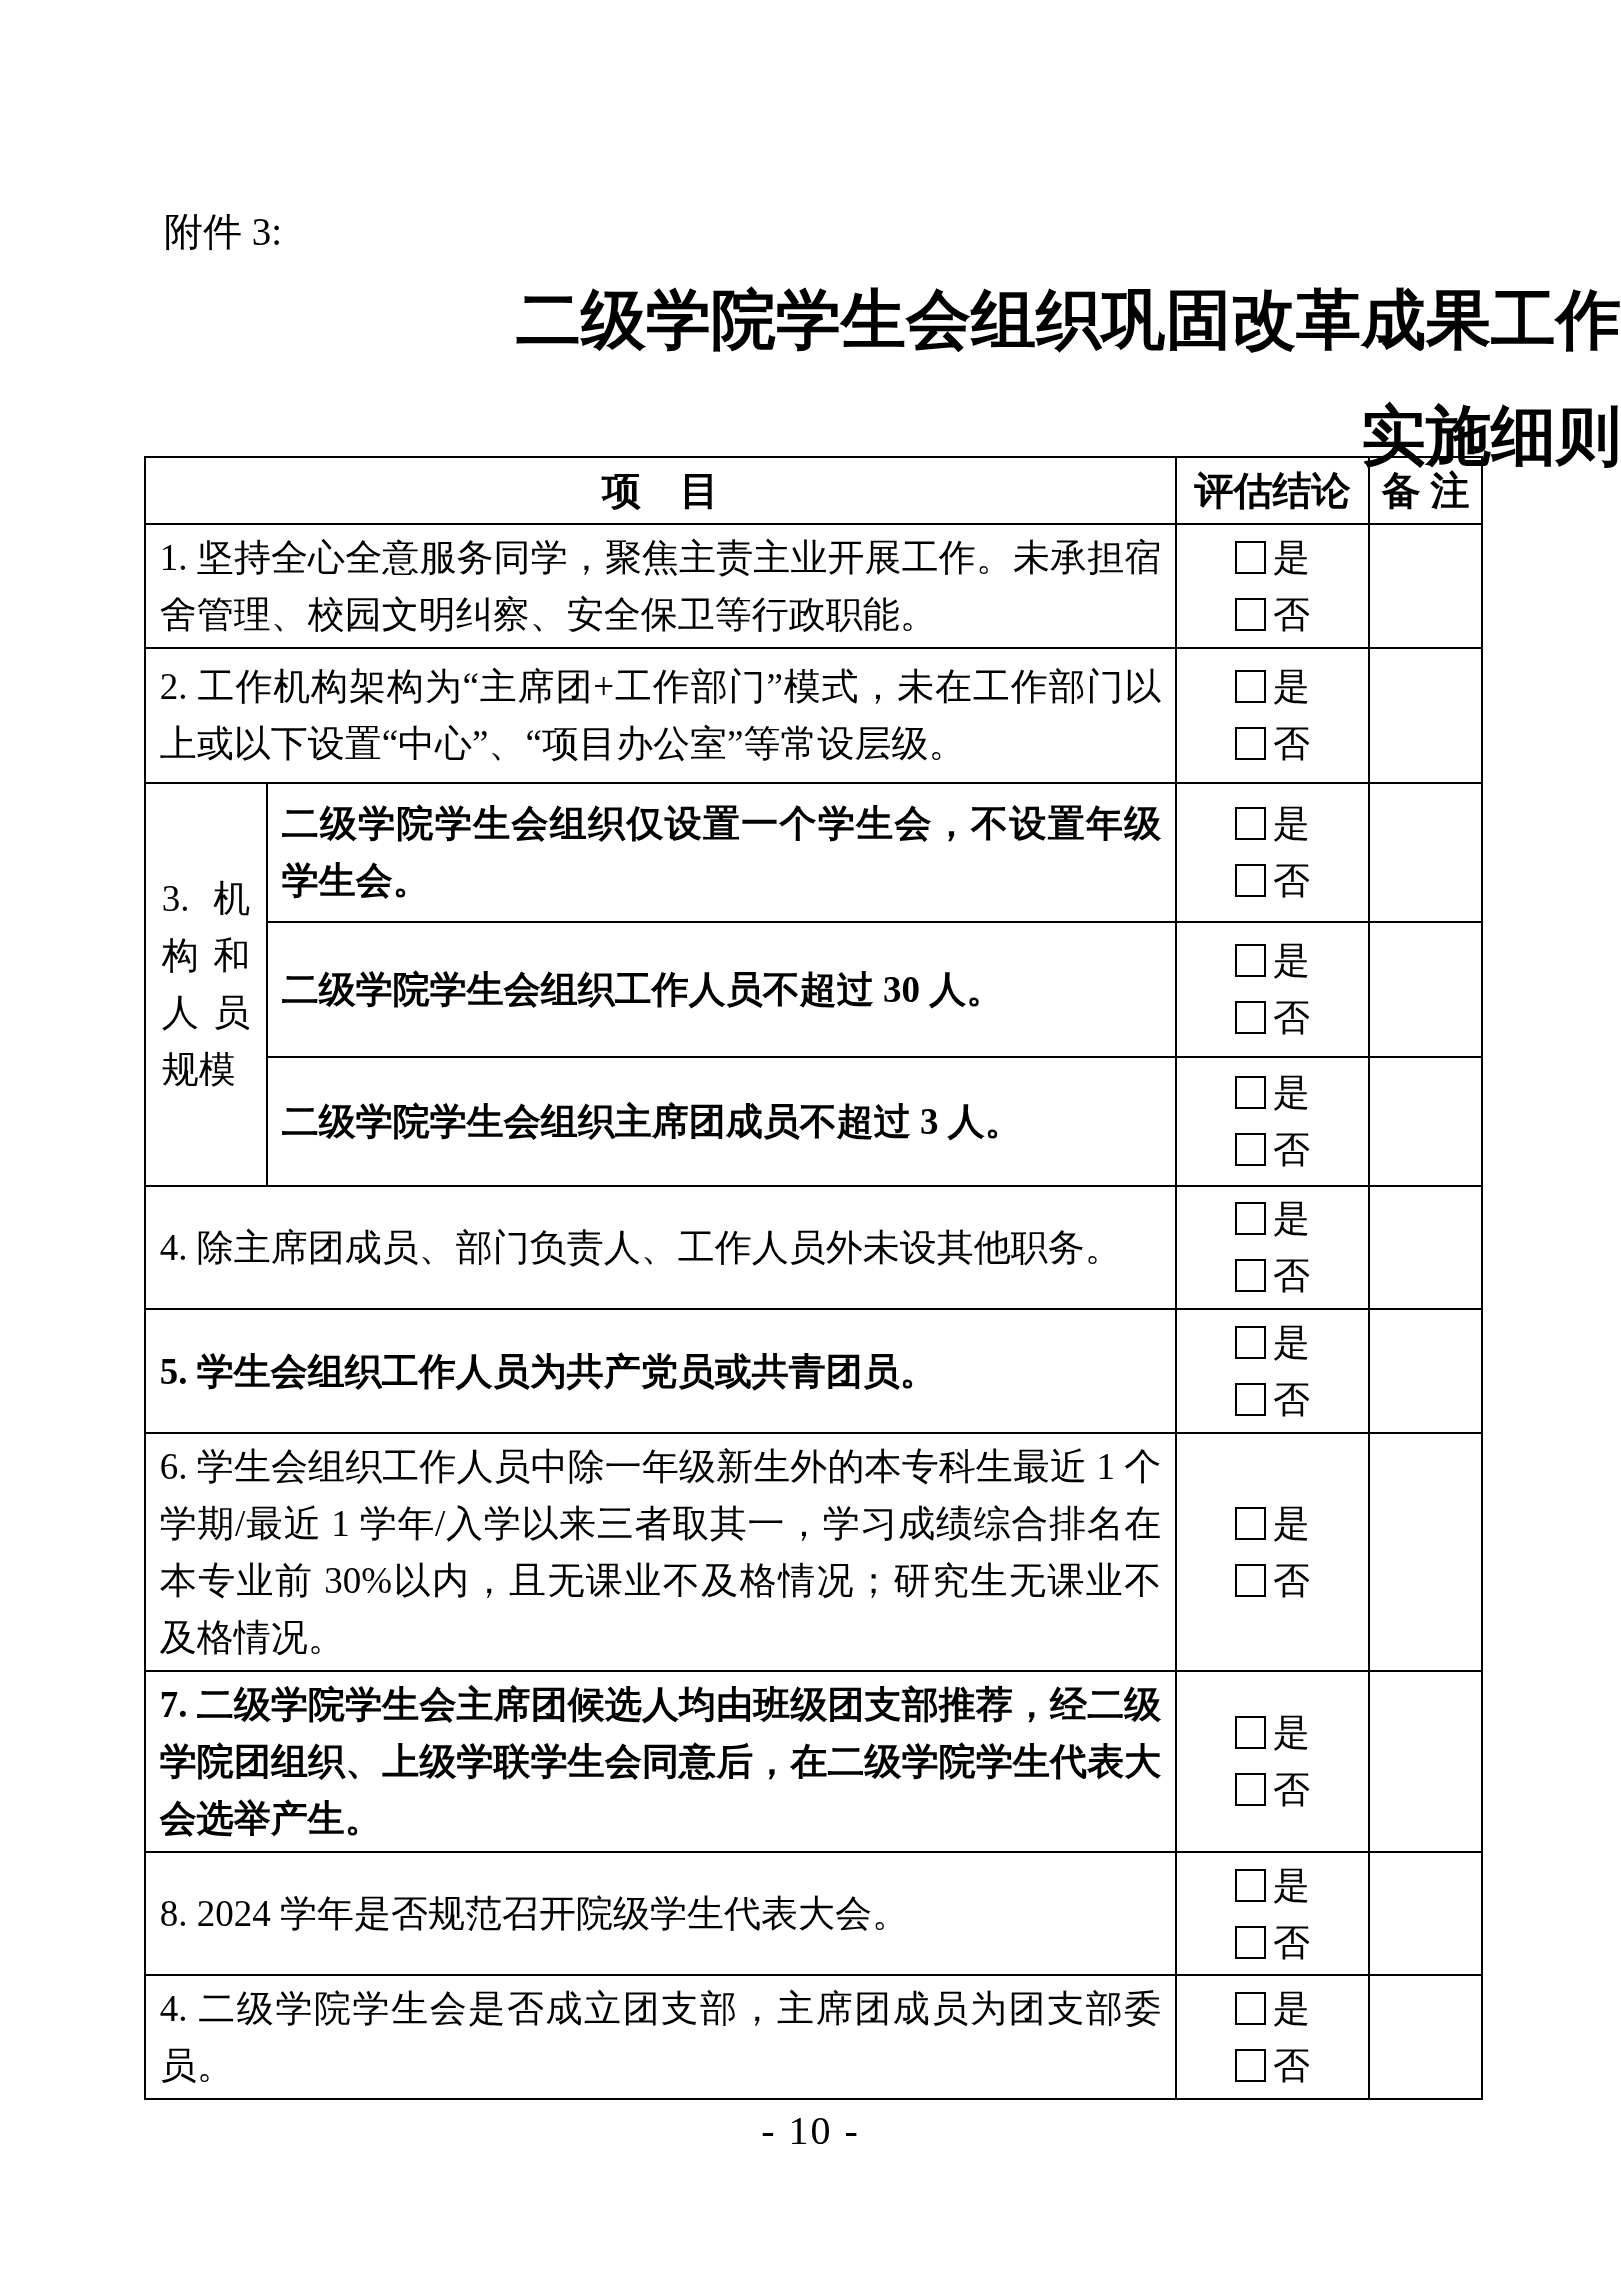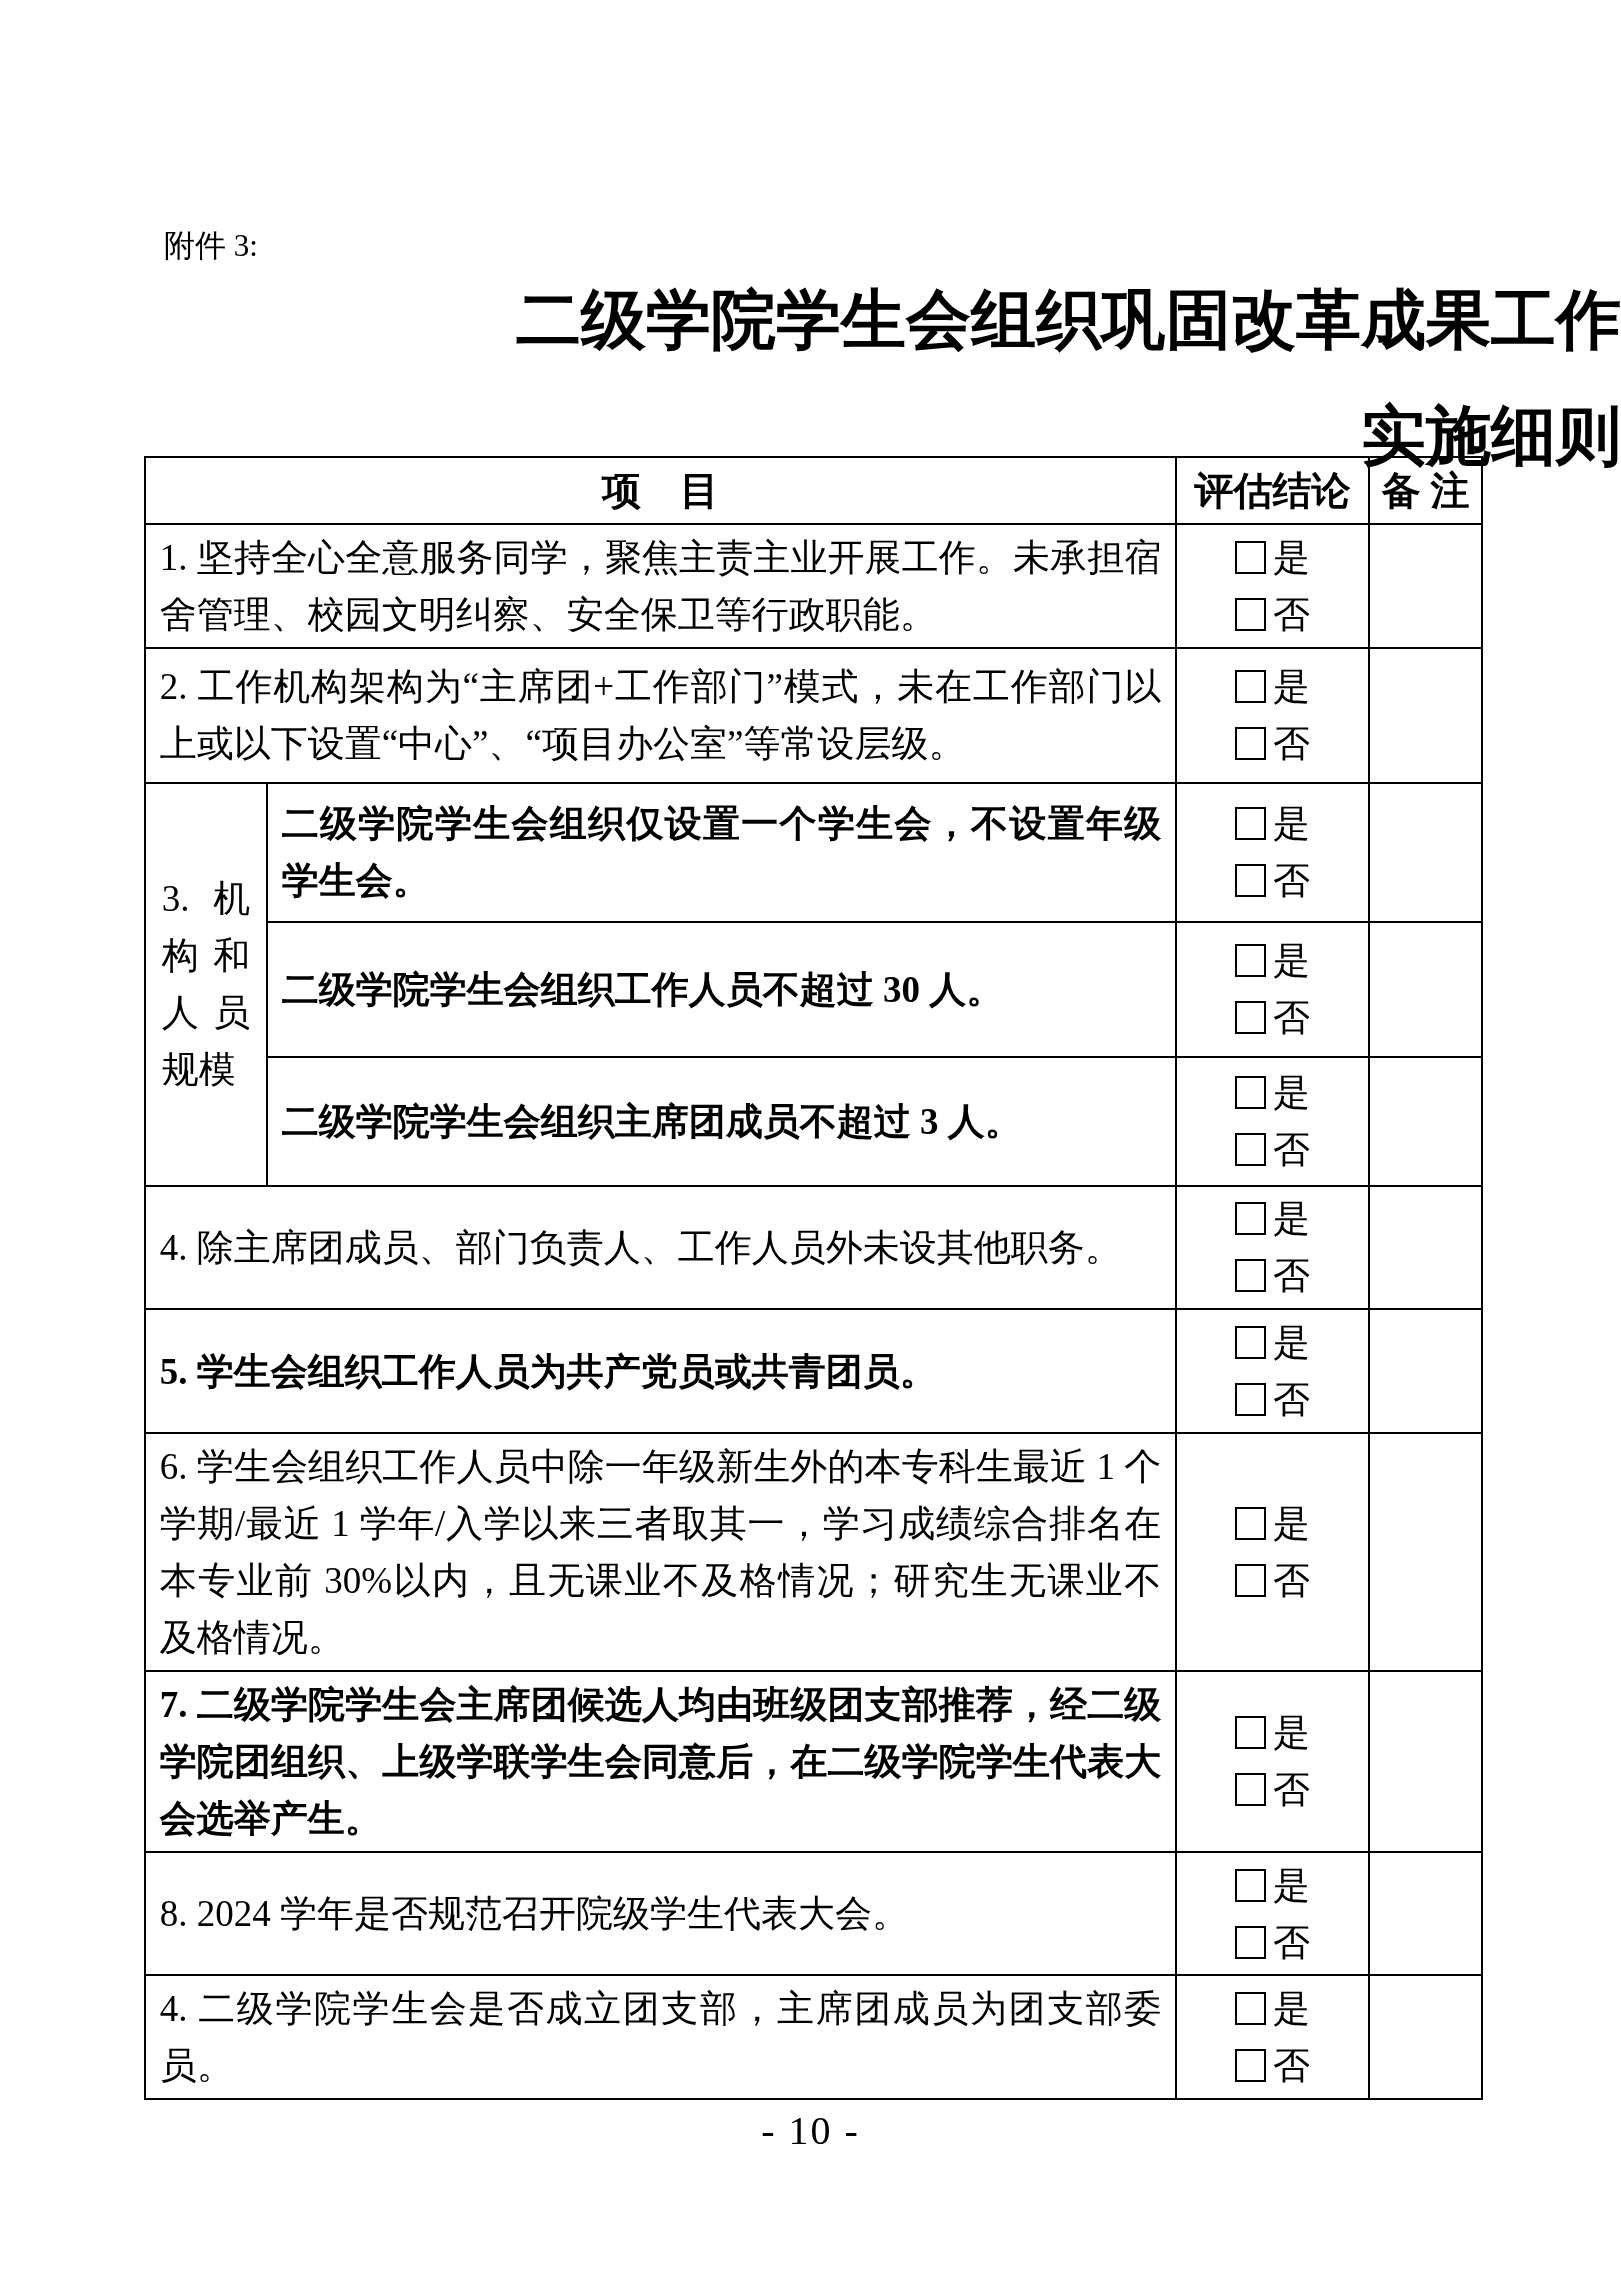--- a/index.html
+++ b/index.html
@@ -1,20 +1,20 @@
 <!DOCTYPE html>
 <html><head>
 <meta charset="utf-8">
 <style>
   html,body { margin:0; padding:0; background:#ffffff; }
   .doc {
     position:relative; width:1621px; height:2293px; background:#ffffff;
     font-family:"Liberation Serif", serif; color:#000;
   }
-  .attachment { position:absolute; top:225px; left:164px; font-size:31px; }
+  .attachment { position:absolute; top:205px; left:164px; font-size:39px; }
   .title-line { position:absolute; left:0; width:100%; text-align:right;
     font-weight:700; font-size:65px; white-space:nowrap; }
   .title-1 { top:276px; }
   .title-2 { top:392px; }
 
   table.assessment {
     position:absolute; top:456px; left:144px; width:1336px;
     border-collapse:collapse; table-layout:fixed;
   }
   td {

